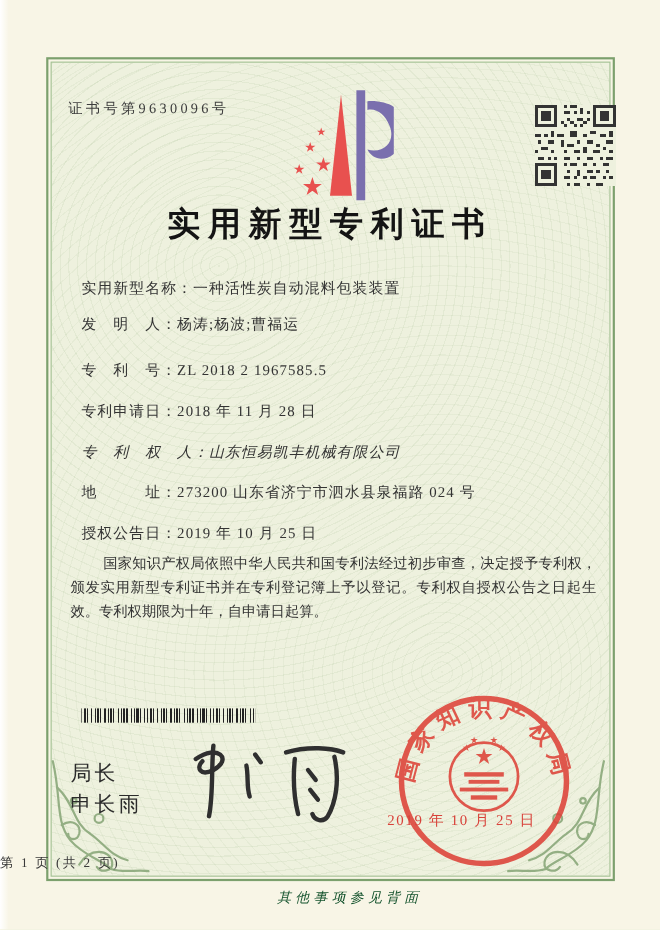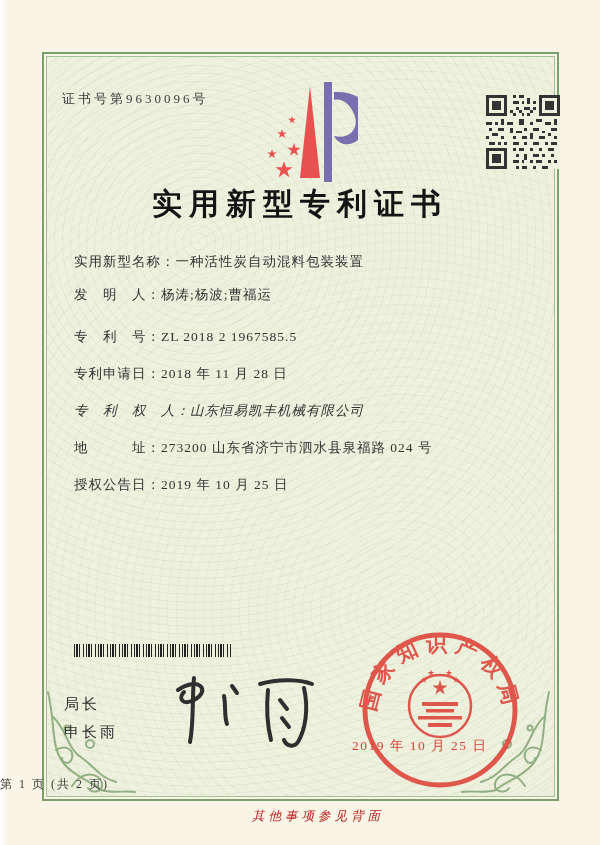--- a/index.html
+++ b/index.html
@@ -31,25 +31,25 @@
   .row-name{top:253px;} .row-inventor{top:286px;} .row-patno{top:328px;}
   .row-filing{top:365px;} .row-patentee{top:402px;font-style:italic;} .row-address{top:439px;}
   .row-grant{top:476px;}
   .grant-no-pair{position:absolute;left:232px;top:0;white-space:nowrap;}
   .row-grant{position:absolute;}
   .paras{left:64px;top:501px;width:478px;font-size:13px;line-height:22px;color:#333;text-align:justify;}
   .paras p{margin:0;text-indent:2.3em;}
   .barcode{left:74px;top:644px;width:158px;height:13px;
     background:repeating-linear-gradient(90deg,#222 0 1px,transparent 1px 2px,#222 2px 4px,transparent 4px 5px,#222 5px 6px,transparent 6px 9px,#222 9px 10px,transparent 10px 12px);}
   .officer{left:64px;top:690px;font-family:"Liberation Sans","DejaVu Sans",sans-serif;
-    font-size:15px;letter-spacing:3px;color:#2b2b2b;line-height:28px;}
+    font-size:19px;letter-spacing:3px;color:#2b2b2b;line-height:28px;}
   .seal-date{left:352px;top:737px;font-size:13.5px;letter-spacing:1.5px;color:#d8423a;white-space:nowrap;}
   .footer-page{left:0;right:0;top:776px;text-align:left;font-size:12px;letter-spacing:2px;color:#3a3a3a;}
   .back-note{left:0;right:0;top:808px;text-align:center;font-size:12.5px;font-style:italic;
-    letter-spacing:4px;color:#b91c1c;padding-left:36px;}
+    letter-spacing:4px;color:#14532d;padding-left:36px;}
   svg{display:block;}
 </style>
 </head>
 <body>
 
 <div class="scan-edge"></div>
 
 <div class="frame">
   <div class="frame-inner"></div>
 </div>
@@ -192,20 +192,21 @@
   <span>专　利　权　人：</span><span>山东恒易凯丰机械有限公司</span>
 </div>
 <div class="abs field-row row-address">
   <span>地　　　址：</span><span>273200 山东省济宁市泗水县泉福路 024 号</span>
 </div>
 <div class="abs field-row row-grant">
   <span>授权公告日：</span><span>2019 年 10 月 25 日</span>
 </div>
 
 <div class="abs paras">
+  <p>国家知识产权局依照中华人民共和国专利法经过初步审查，决定授予专利权，颁发实用新型专利证书并在专利登记簿上予以登记。专利权自授权公告之日起生效。专利权期限为十年，自申请日起算。</p>
 </div>
 
 <div class="abs barcode"></div>
 
 <div class="abs officer">
   <div>局长</div>
   <div>申长雨</div>
 </div>
 
 <svg class="abs" style="left:148px;top:668px;" width="190" height="85" viewBox="0 0 190 85">

